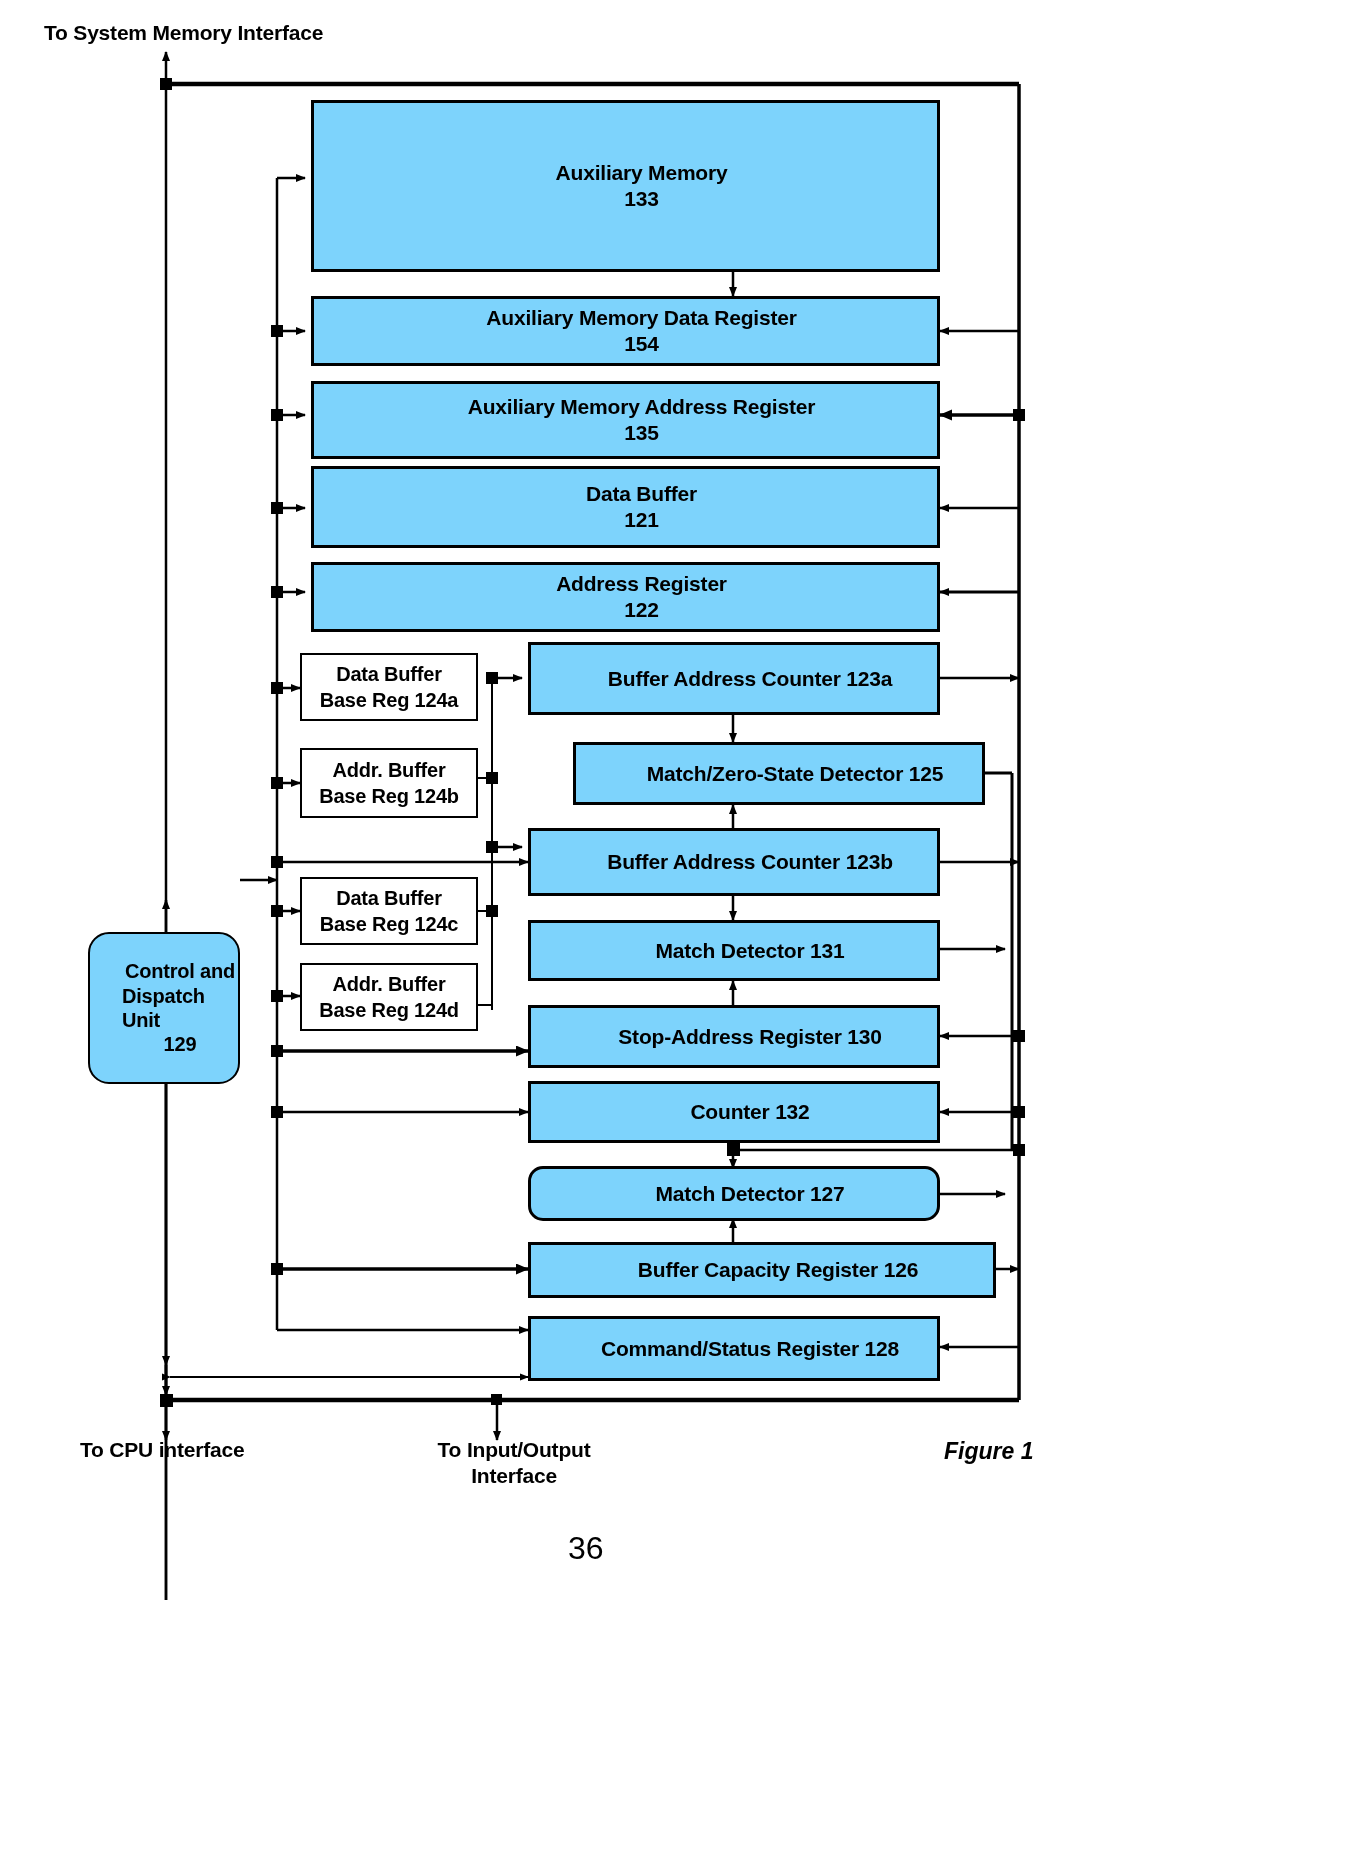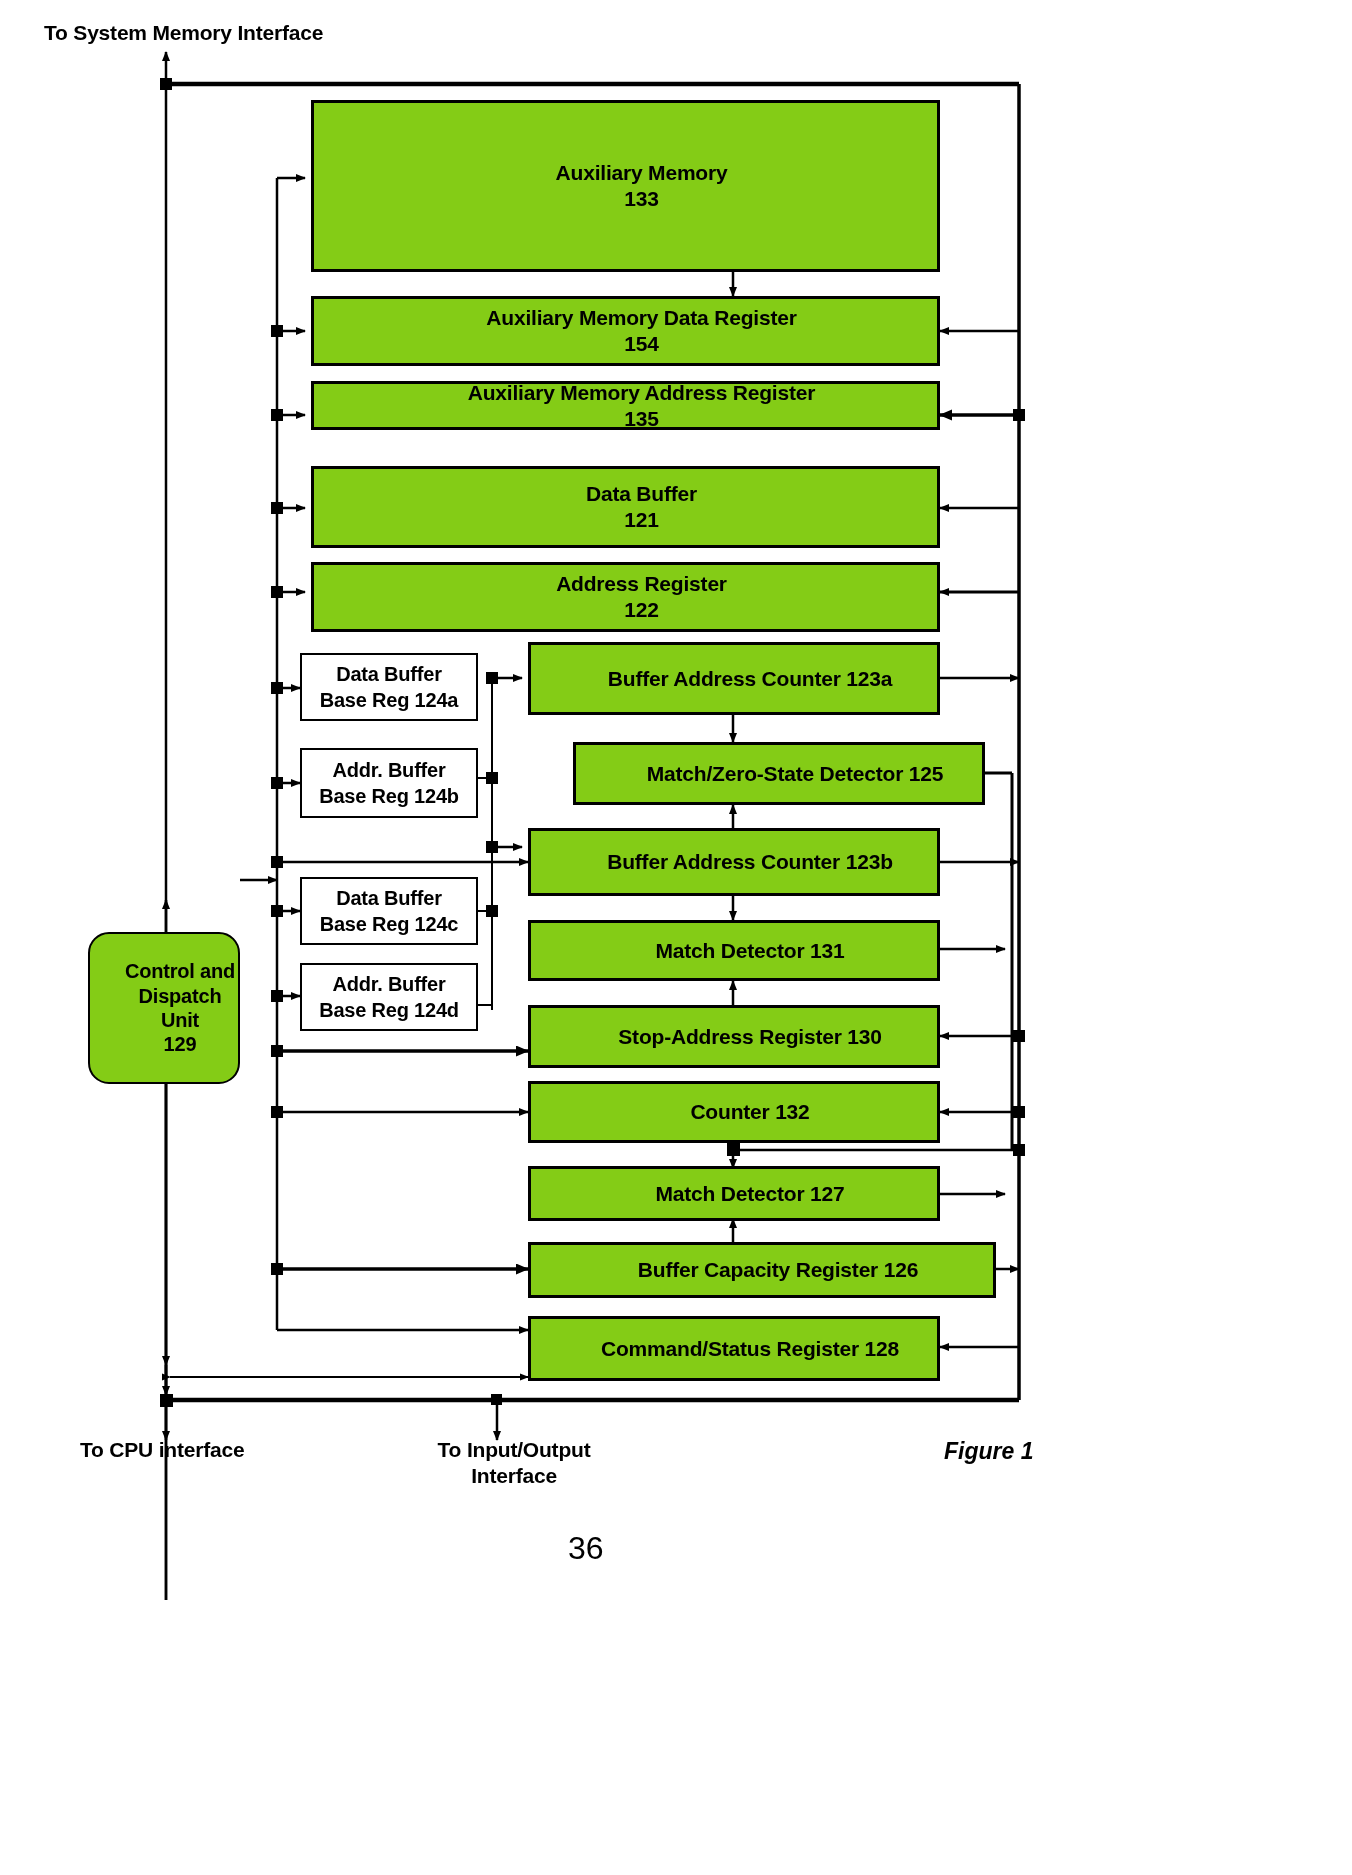--- a/index.html
+++ b/index.html
@@ -14,27 +14,26 @@
   #page {
     position: relative;
     width: 1352px;
     height: 1875px;
     overflow: hidden;
     background: #ffffff;
   }
   .box {
     position: absolute;
     border: 2px solid #000;
-    background: #84cc16;
+    background: #7dd3fc;
     box-sizing: border-box;
     display: flex;
     flex-direction: column;
     align-items: center;
     justify-content: center;
-    text-align: center;
     font-weight: bold;
     font-size: 21px;
     line-height: 1.22;
     letter-spacing: -0.2px;
     padding-left: 32px;
   }
   .box.thick { border-width: 3px; }
   .box .ln { display: block; }
   .smallbox {
     position: absolute;
@@ -206,21 +205,21 @@
   <div class="box thick" style="left:311px; top:100px; width:629px; height:172px;">
     <span class="ln">Auxiliary Memory</span>
     <span class="ln">133</span>
   </div>
 
   <div class="box thick" style="left:311px; top:296px; width:629px; height:70px;">
     <span class="ln">Auxiliary Memory Data Register</span>
     <span class="ln">154</span>
   </div>
 
-  <div class="box thick" style="left:311px; top:381px; width:629px; height:49px;">
+  <div class="box thick" style="left:311px; top:381px; width:629px; height:78px;">
     <span class="ln">Auxiliary Memory Address Register</span>
     <span class="ln">135</span>
   </div>
 
   <div class="box thick" style="left:311px; top:466px; width:629px; height:82px;">
     <span class="ln">Data Buffer</span>
     <span class="ln">121</span>
   </div>
 
   <div class="box thick" style="left:311px; top:562px; width:629px; height:70px;">
@@ -245,21 +244,21 @@
   </div>
 
   <div class="box thick" style="left:528px; top:1005px; width:412px; height:63px;">
     <span class="ln">Stop-Address Register 130</span>
   </div>
 
   <div class="box thick" style="left:528px; top:1081px; width:412px; height:62px;">
     <span class="ln">Counter 132</span>
   </div>
 
-  <div class="box thick" style="left:528px; top:1166px; width:412px; height:55px;">
+  <div class="box thick" style="left:528px; top:1166px; width:412px; height:55px;border-radius:15px;">
     <span class="ln">Match Detector 127</span>
   </div>
 
   <div class="box thick" style="left:528px; top:1242px; width:468px; height:56px;">
     <span class="ln">Buffer Capacity Register 126</span>
   </div>
 
   <div class="box thick" style="left:528px; top:1316px; width:412px; height:65px;">
     <span class="ln">Command/Status Register 128</span>
   </div>

